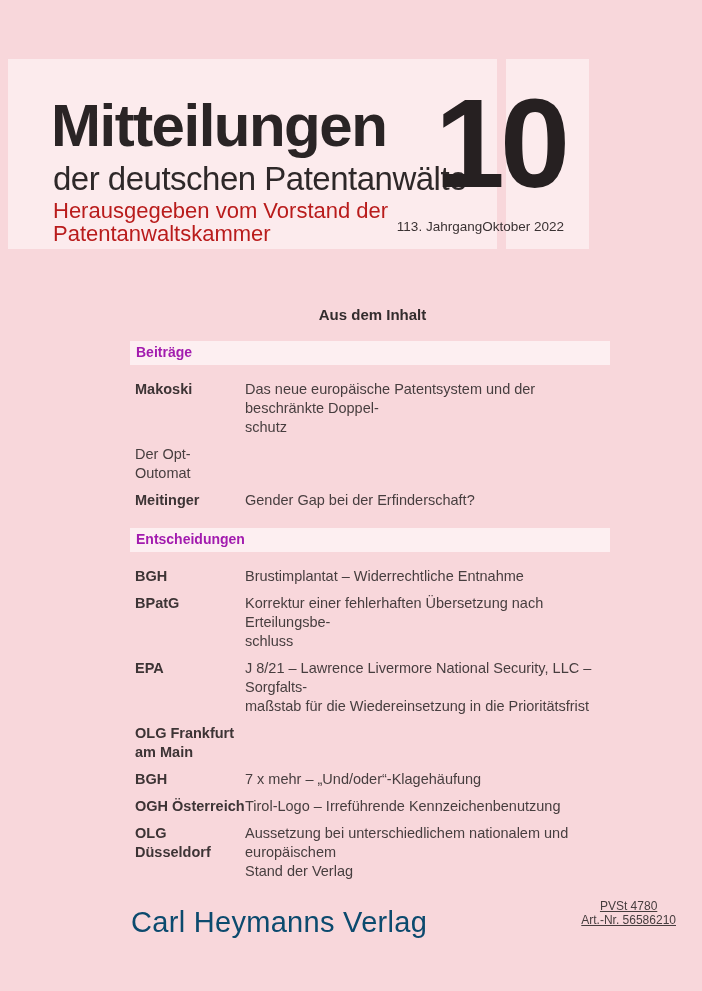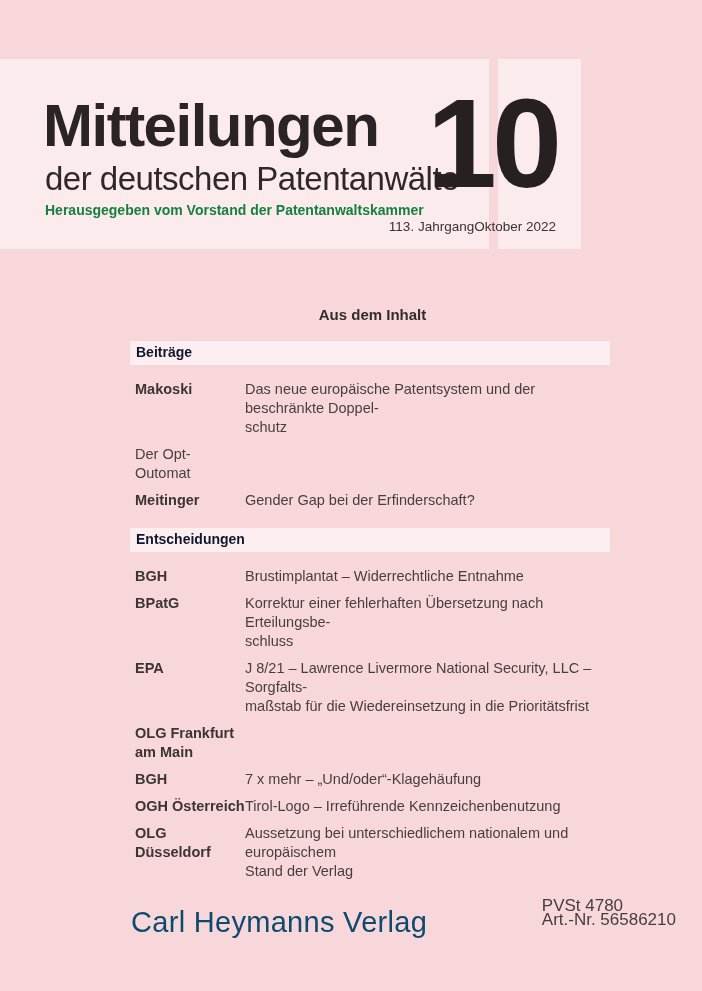--- a/index.html
+++ b/index.html
@@ -5,37 +5,37 @@
   html,body{margin:0;padding:0;}
   body{width:702px;height:991px;overflow:hidden;}
   .page{
     position:relative;width:702px;height:991px;
     background:#f8d7db;
     font-family:"Liberation Sans", sans-serif;
     color:#453b3c;
   }
 
   
-  .header-band{position:absolute;top:59px;left:0;width:581px;height:190px;display:flex;}
+  .header-band{position:absolute;top:59px;left:8px;width:581px;height:190px;display:flex;}
   .panel{background:#fcebed;}
   .panel-left{width:489px;margin-right:9px;position:relative;}
   .panel-right{flex:1;position:relative;padding-left:17px;}
 
   .title-block{position:absolute;left:43px;top:36px;}
   .journal-title{
     margin:0;font-size:60px;line-height:62px;font-weight:bold;
     letter-spacing:-1.5px;color:#2a2425;
   }
   .journal-subtitle{
     margin:4px 16px 0 2px;font-size:33px;line-height:36px;font-weight:400;
     letter-spacing:-0.5px;color:#2e2829;
   }
   .journal-tagline{
-    margin:2px 0 0 2px;font-size:14px;line-height:23px;font-weight:700;
-    color:#15803d;
+    margin:2px 0 0 2px;font-size:22px;line-height:23px;font-weight:400;
+    color:#b91c1c;
   }
 
   .issue-number{
     position:absolute;top:22px;right:24px;
     font-size:126px;line-height:126px;font-weight:bold;
     letter-spacing:-5px;color:#262021;
   }
   .issue-meta{
     position:absolute;right:25px;bottom:15px;
     font-size:13.5px;color:#3a3233;white-space:nowrap;
@@ -44,39 +44,39 @@
 
   
   .contents{position:absolute;left:130px;top:306px;width:480px;}
   .contents-heading{
     margin:0 0 0 5px;font-size:15px;font-weight:bold;color:#332c2d;text-align:center;
   }
   .section{margin-top:18px;}
   .section-bar{
     background:#fdeff1;height:21px;
     padding:3px 0 0 6px;box-sizing:content-box;
-    font-size:14px;font-weight:bold;color:#0f172a;
+    font-size:14px;font-weight:bold;color:#a21caf;
   }
   .entries{margin-top:15px;}
   .entry{
     display:grid;grid-template-columns:110px 1fr;
     padding-left:5px;margin-bottom:8px;
     font-size:14.5px;line-height:19px;
   }
   .entry .label{font-weight:bold;color:#3d3435;}
   .entry .desc{color:#473e3f;}
 
   
   .publisher{
     position:absolute;left:131px;top:906px;
     font-size:29px;font-weight:400;letter-spacing:0.3px;color:#0c4a6e;
   }
   .print-codes{
-    position:absolute;right:26px;top:899px;text-align:left;
-    font-size:17px;line-height:14px;color:#463d3e;
+    position:absolute;right:26px;top:899px;text-align:center;
+    font-size:12px;line-height:14px;color:#463d3e;text-decoration:underline;
   }
 </style>
 </head>
 <body>
 
 <div class="page">
 
   <div class="header-band">
     <div class="panel panel-left">
       <div class="title-block">

